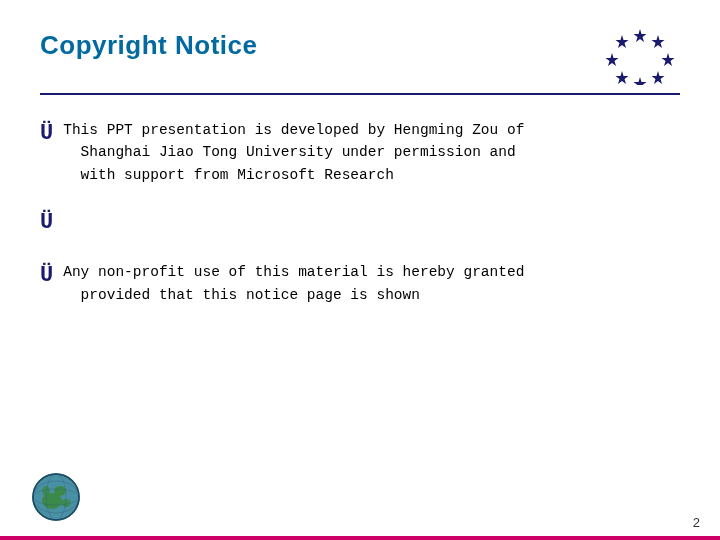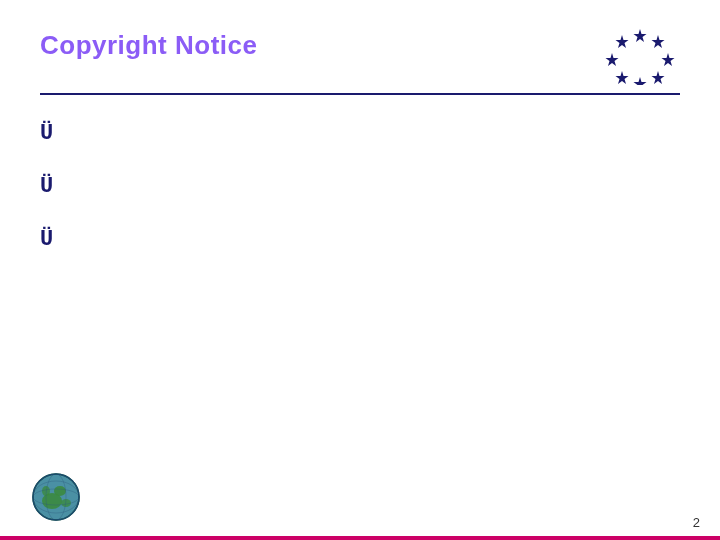--- a/index.html
+++ b/index.html
@@ -25,21 +25,21 @@
       display: flex;
       align-items: flex-start;
       justify-content: space-between;
       margin-bottom: 8px;
     }
 
     .title-text {
       font-family: Arial, sans-serif;
       font-size: 26px;
       font-weight: bold;
-      color: #8b5cf6;
+      color: #0369a1;
       letter-spacing: 0.5px;
     }
 
     .eu-stars {
       width: 80px;
       height: 60px;
       flex-shrink: 0;
       margin-top: -5px;
     }
 
@@ -131,28 +131,37 @@
       </svg>
     </div>
   </div>
 
   <div class="divider"></div>
 
   <ul class="bullet-list">
 
     <li class="bullet-item">
       <span class="bullet-symbol">Ü</span>
+      <span class="bullet-text">
+        This PPT presentation is developed by Hengming Zou of<br>
+        &nbsp;&nbsp;Shanghai Jiao Tong University under permission and<br>
+        &nbsp;&nbsp;with support from Microsoft Research
+      </span>
     </li>
 
     <li class="bullet-item">
       <span class="bullet-symbol">Ü</span>
     </li>
 
     <li class="bullet-item">
       <span class="bullet-symbol">Ü</span>
+      <span class="bullet-text">
+        Any non-profit use of this material is hereby granted<br>
+        &nbsp;&nbsp;provided that this notice page is shown
+      </span>
     </li>
 
   </ul>
 
   <div class="globe-area">
     <svg width="52" height="52" viewBox="0 0 52 52" xmlns="http://www.w3.org/2000/svg">
       <circle cx="26" cy="26" r="23" fill="#4a90a4" stroke="#2a6a3a" stroke-width="1.5"></circle>
 
       <ellipse cx="22" cy="30" rx="10" ry="8" fill="#3a8a3a" opacity="0.85"></ellipse>
       <ellipse cx="30" cy="20" rx="6" ry="5" fill="#3a8a3a" opacity="0.85"></ellipse>

